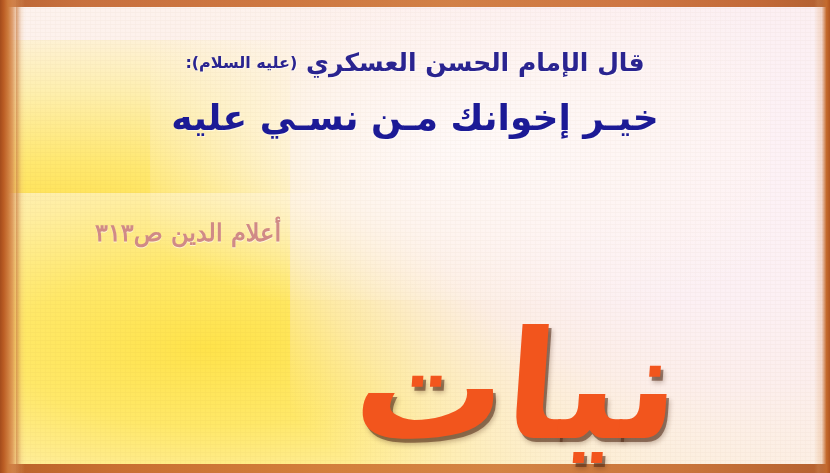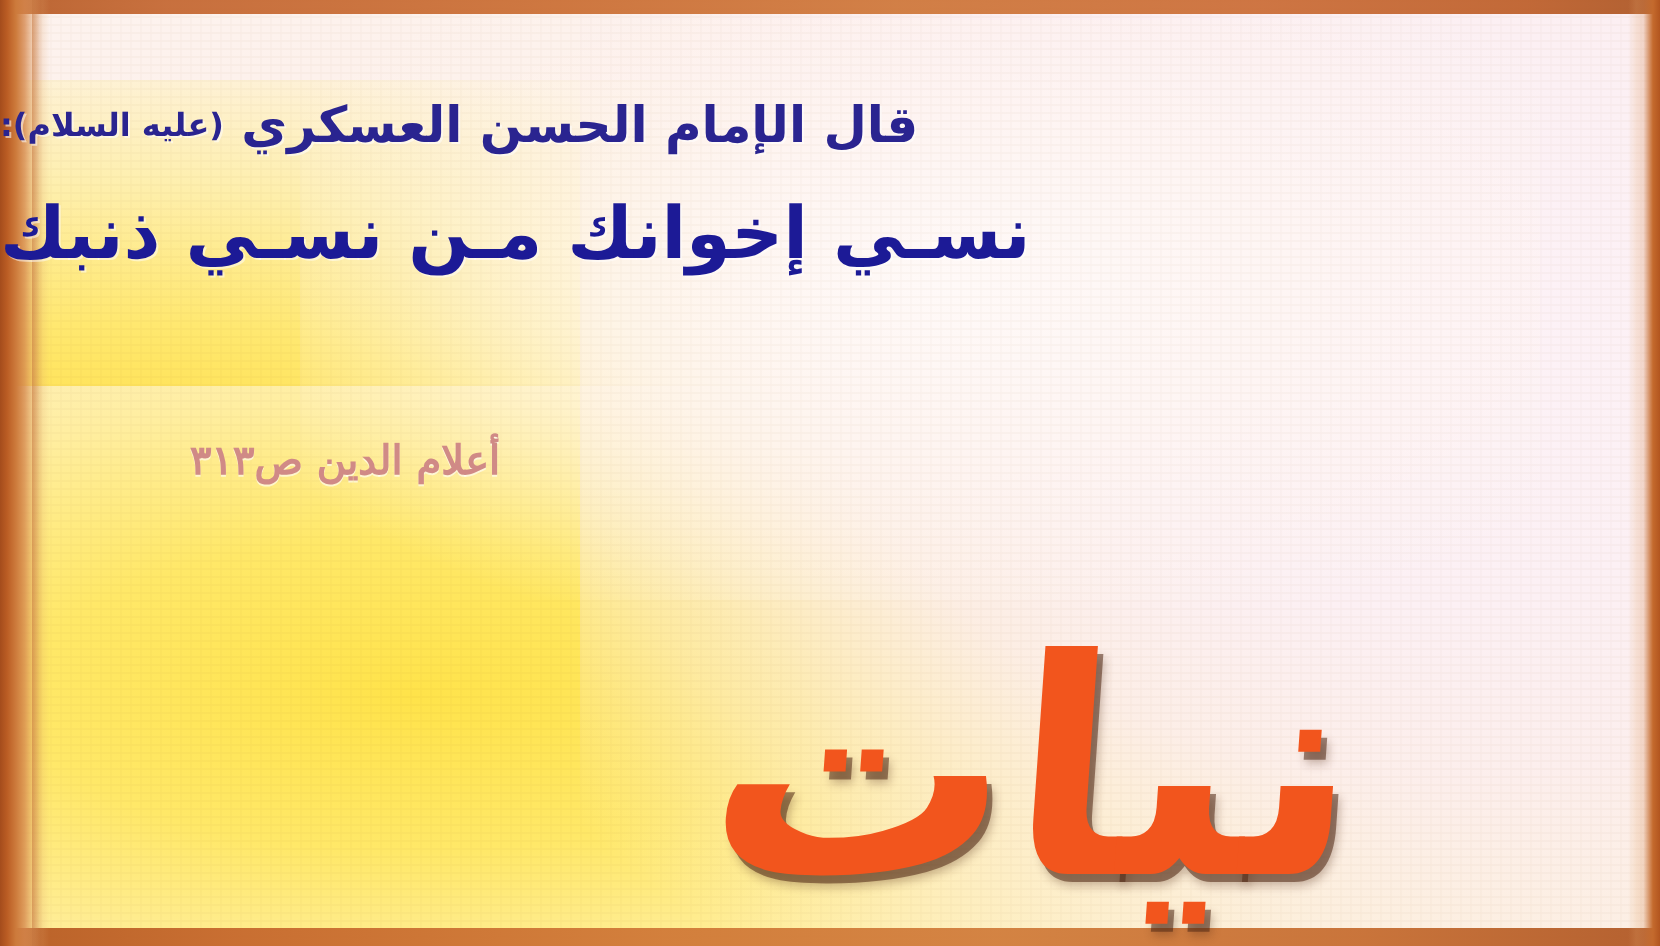--- a/index.html
+++ b/index.html
@@ -138,21 +138,21 @@
     right: 0; top: 0; bottom: 0; width: 16px;
     background: linear-gradient(270deg,
         #b2551f 0%, #c46a2d 22%, #d4885040 52%,
         rgba(226,163,104,0.22) 74%, rgba(240,200,150,0) 100%);
   }
 
   
   .content {
     position: absolute;
     inset: 0;
-    text-align: left;
+    text-align: center;
   }
 
   .quote-block {
     position: absolute;
     top: 48px;
     left: 0;
     right: 0;
   }
 
   .line-intro {
@@ -187,21 +187,21 @@
     top: 218px;
     left: 95px;
     right: 95px;
     display: flex;
     flex-direction: row-reverse;
     justify-content: space-between;
     align-items: center;
   }
   .source-item {
     font-family: "DejaVu Serif", "Liberation Serif", serif;
-    font-size: 20px;
+    font-size: 24px;
     font-weight: bold;
     color: #d08a86;
     text-shadow: 0 1px 0 rgba(255,255,255,0.6);
     white-space: nowrap;
   }
 
   
   .logo-wrap {
     position: absolute;
     bottom: 6px;
@@ -246,21 +246,21 @@
   <div class="edge edge-right"></div>
 
   <div class="content">
 
     <div class="quote-block">
       <div class="line-intro">
         <span>قال الإمام الحسن العسكري</span>
         <span class="honorific">(عليه السلام):</span>
       </div>
 
-      <div class="line-main first">نسـي إخوانك مـن نسـي ذنبك</div>
+      <div class="line-main first">خيـر إخوانك مـن نسـي عليه</div>
     </div>
 
     <div class="sources">
       <div class="source-item">أعلام الدين ص٣١٣</div>
     </div>
 
     <div class="logo-wrap">
       <div class="logo-text">نيات</div>
     </div>
 

